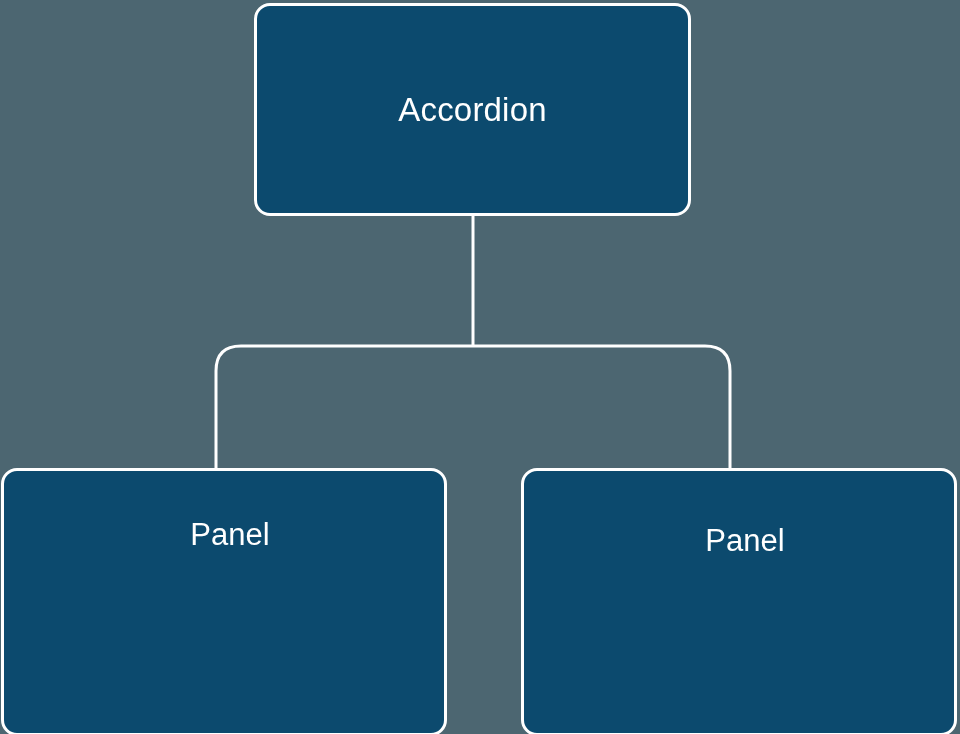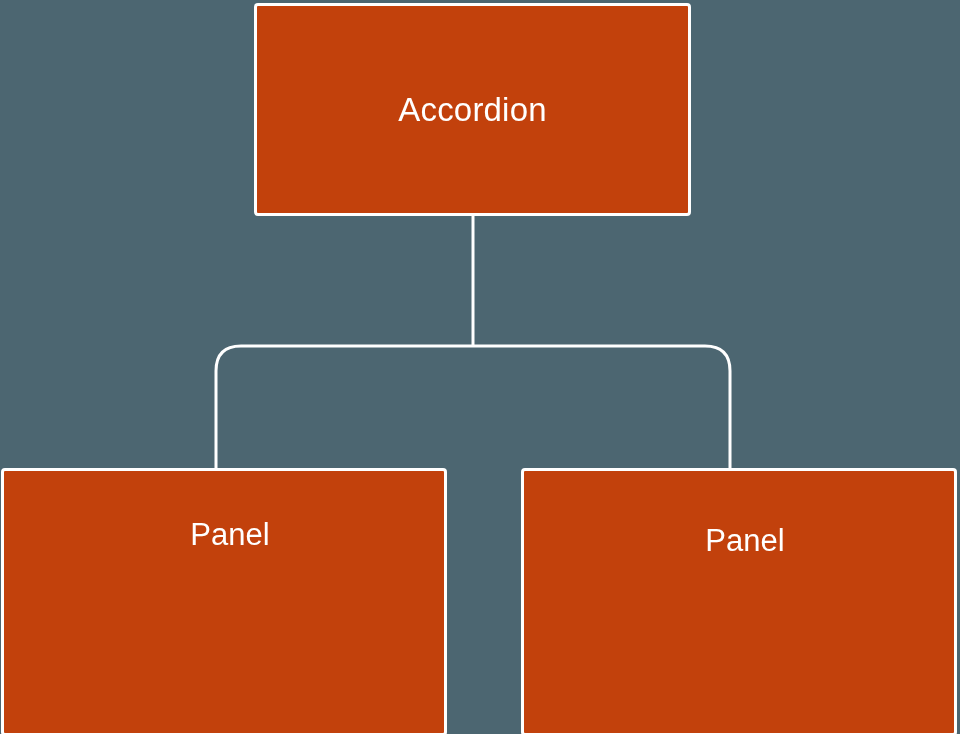--- a/index.html
+++ b/index.html
@@ -32,23 +32,23 @@
     width: 960px;
     height: 734px;
     pointer-events: none;
     z-index: 1;
   }
 
   
   .node-card {
     position: absolute;
     box-sizing: border-box;
-    background: #c2410c;
+    background: #0c4a6e;
     border: 3px solid #ffffff;
-    border-radius: 4px;
+    border-radius: 16px;
     z-index: 2;
   }
 
   
   #root-node {
     left: 254px;
     top: 3px;
     width: 437px;
     height: 213px;
     display: flex;

